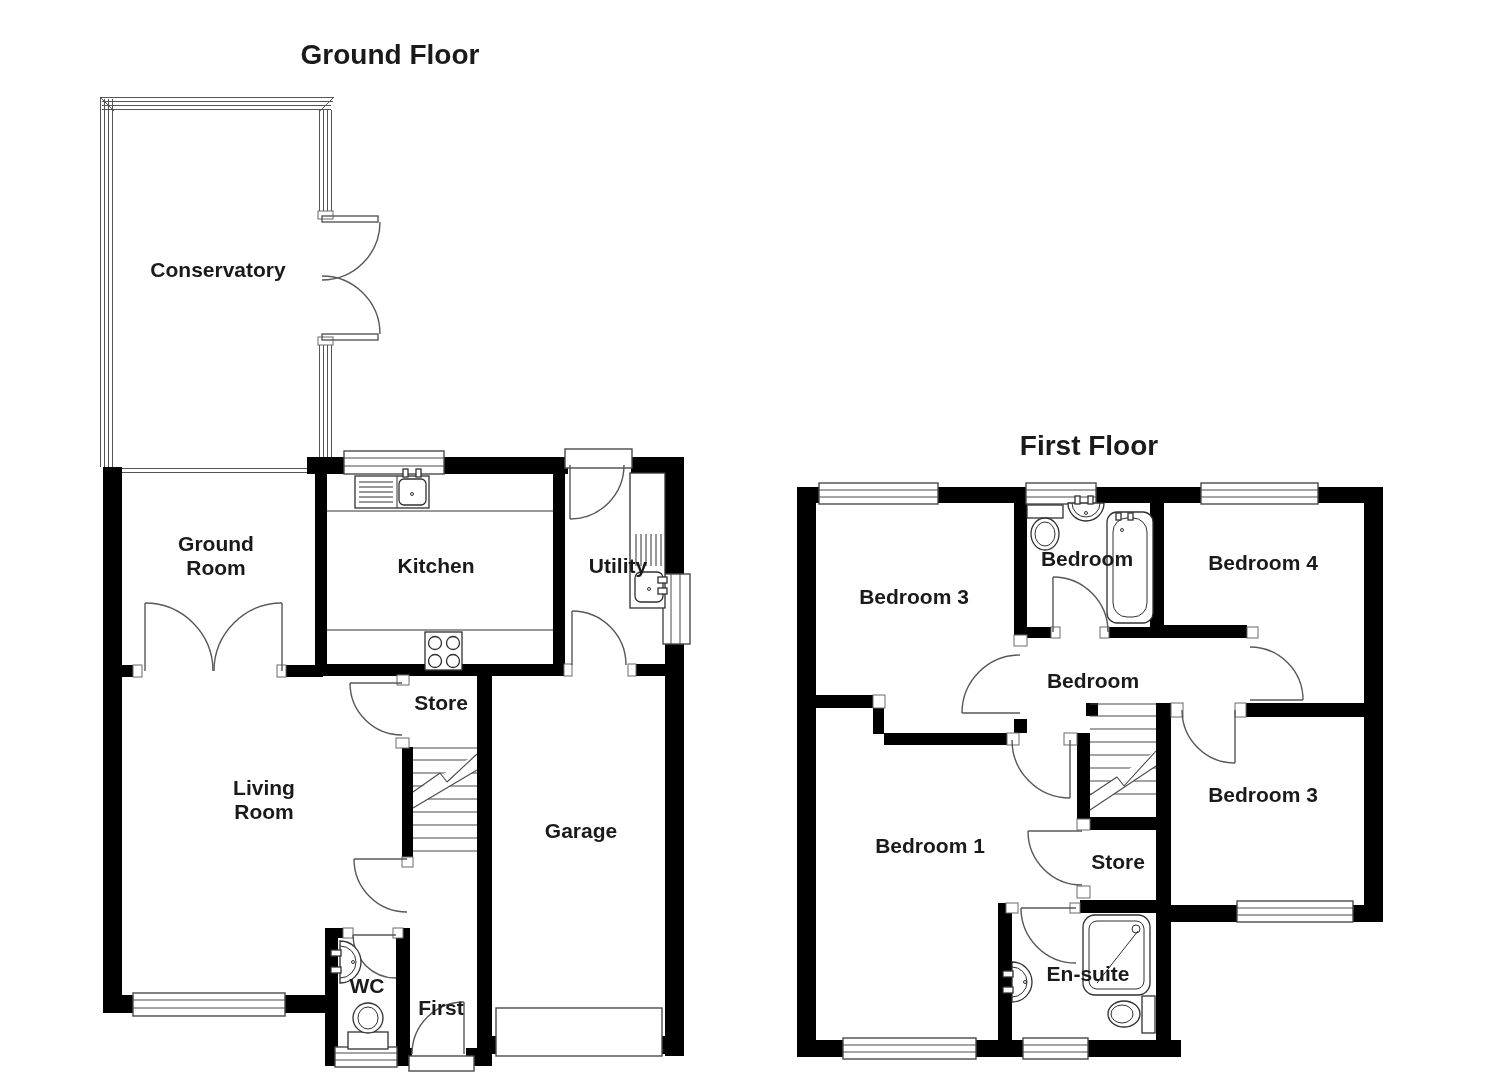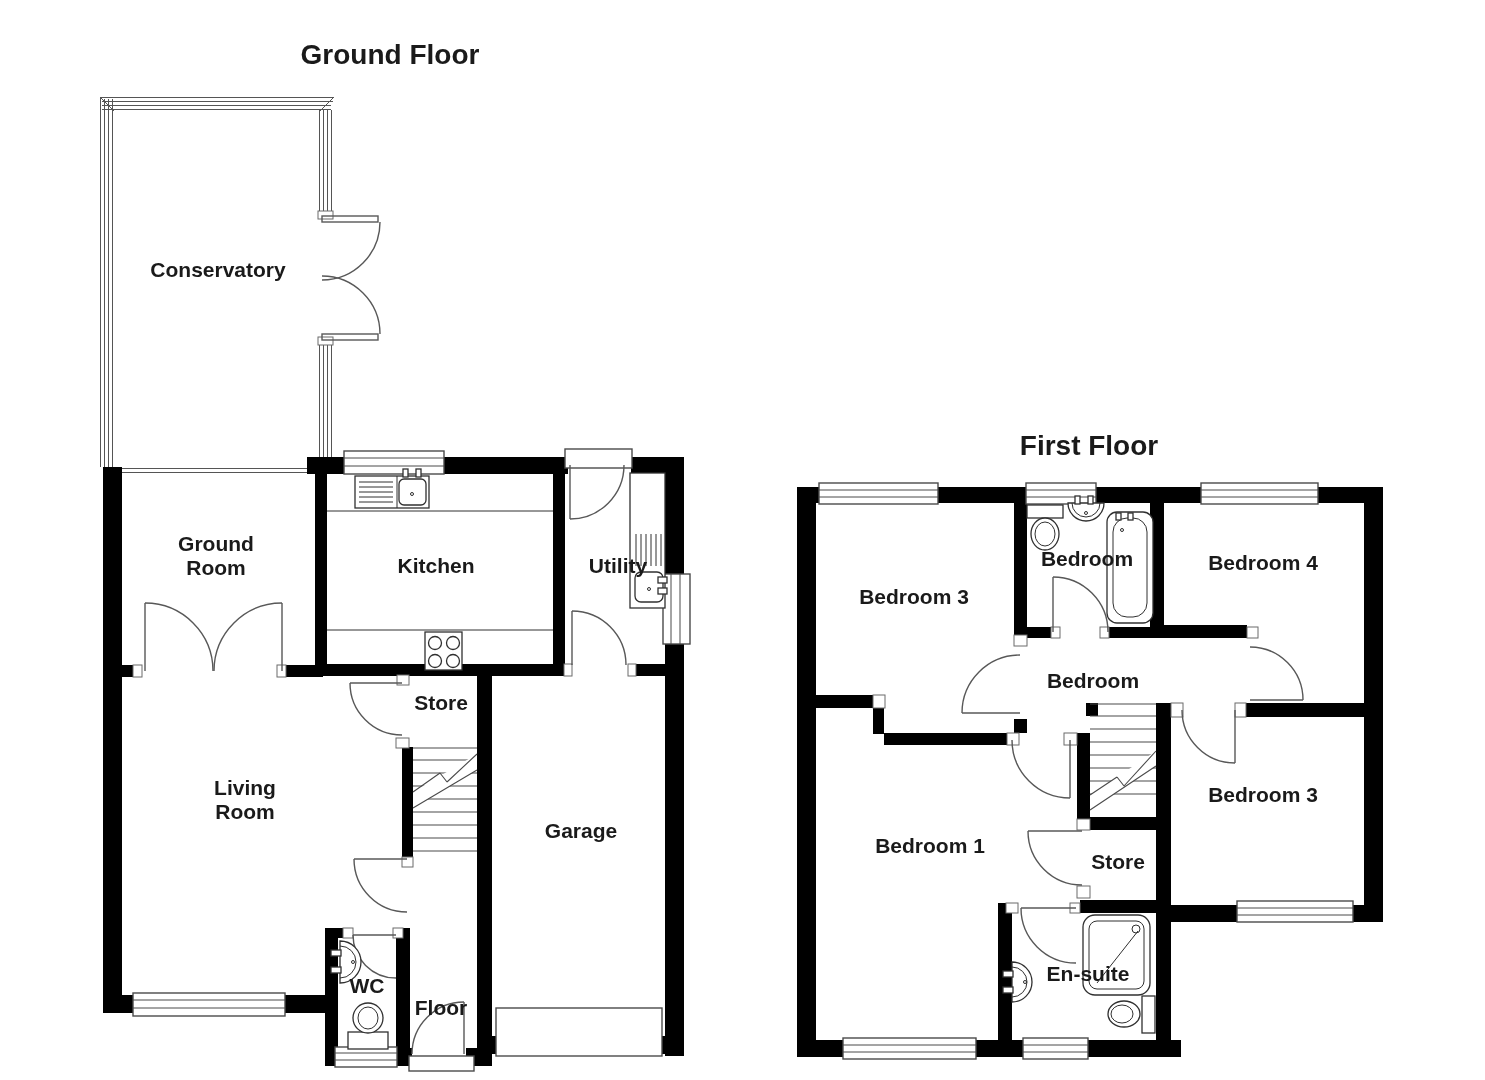--- a/index.html
+++ b/index.html
@@ -366,27 +366,27 @@
   <div class="lbl title" style="left:1089px;top:446px">First Floor</div>
 
   <div class="lbl" style="left:218px;top:270px">Conservatory</div>
   <div class="lbl" style="left:216px;top:556px">
     <span>Ground</span>
     <span>Room</span>
   </div>
   <div class="lbl" style="left:436px;top:566px">Kitchen</div>
   <div class="lbl" style="left:618px;top:566px">Utility</div>
   <div class="lbl" style="left:441px;top:703px">Store</div>
-  <div class="lbl" style="left:245px;top:800px">
+  <div class="lbl" style="left:264px;top:800px">
     <span>Living</span>
     <span>Room</span>
   </div>
   <div class="lbl" style="left:581px;top:831px">Garage</div>
   <div class="lbl" style="left:367px;top:986px">WC</div>
-  <div class="lbl" style="left:441px;top:1008px">Floor</div>
+  <div class="lbl" style="left:441px;top:1008px">First</div>
 
   <div class="lbl" style="left:914px;top:597px">Bedroom 3</div>
   <div class="lbl" style="left:1087px;top:559px">Bedroom</div>
   <div class="lbl" style="left:1263px;top:563px">Bedroom 4</div>
   <div class="lbl" style="left:1093px;top:681px">Bedroom</div>
   <div class="lbl" style="left:1263px;top:795px">Bedroom 3</div>
   <div class="lbl" style="left:930px;top:846px">Bedroom 1</div>
   <div class="lbl" style="left:1118px;top:862px">Store</div>
   <div class="lbl" style="left:1088px;top:974px">En-suite</div>
 

